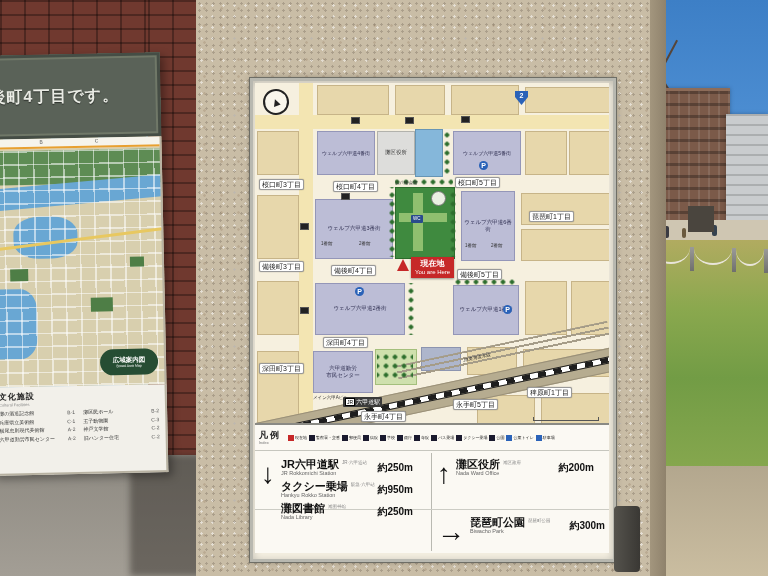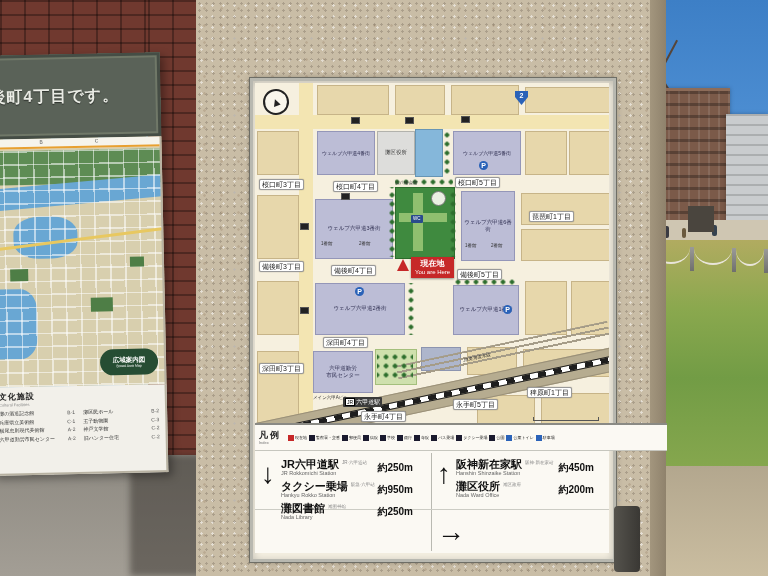--- a/index.html
+++ b/index.html
@@ -55,21 +55,21 @@
   .platforms{position:absolute;left:140px;top:260px;width:216px;height:16px;background:repeating-linear-gradient(180deg,#a59c88 0 2px,transparent 2px 6px);transform:rotate(-12deg);z-index:2;}
   .railline{position:absolute;left:-20px;top:308px;width:420px;height:5px;background:repeating-linear-gradient(90deg,#1e1e1e 0 8px,#fff 8px 16px);border:1px solid #1e1e1e;transform:rotate(-12deg);z-index:3;}
   .station{position:absolute;left:88px;top:314px;background:#3a3a3a;color:#fff;font-size:6px;line-height:8px;padding:1px 2px;border-radius:1px;z-index:7;display:flex;gap:1px;align-items:center;}
   .station .jr{background:#fff;color:#000;border:1px solid #000;font-size:5px;line-height:6px;padding:0 1px;}
   .scalebar{position:absolute;left:278px;top:334px;width:64px;height:3px;border-bottom:1.5px solid #555;border-left:1.5px solid #555;border-right:1.5px solid #555;z-index:5;}
   .yah-tri{position:absolute;width:0;height:0;border-left:6px solid transparent;border-right:6px solid transparent;border-bottom:12px solid #c62828;z-index:8;}
   .yah-box{position:absolute;background:#c62828;color:#fff;text-align:center;padding:2px 4px;line-height:1.2;z-index:8;box-shadow:0 1px 2px rgba(0,0,0,.4);}
   .yah-ja{font-size:8px;font-weight:bold;display:block;}
   .yah-en{font-size:6px;display:block;}
   
-  .legendbar{position:absolute;left:2px;top:342px;width:412px;height:28px;background:#fbf9f3;border-top:2px solid #8a8a84;border-bottom:1px solid #c6c6be;display:flex;align-items:center;padding:0 4px;box-sizing:border-box;gap:4px;}
+  .legendbar{position:absolute;left:2px;top:342px;width:354px;height:28px;background:#fbf9f3;border-top:2px solid #8a8a84;border-bottom:1px solid #c6c6be;display:flex;align-items:center;padding:0 4px;box-sizing:border-box;gap:4px;}
   .lg-head{display:flex;flex-direction:column;margin-right:3px;}
   .lg-title{font-size:9px;font-weight:bold;color:#222;line-height:9px;letter-spacing:2px;}
   .lg-sub{font-size:4px;color:#777;}
   .lg-items{display:flex;gap:2px;flex-wrap:nowrap;}
   .lg-item{display:flex;align-items:center;gap:1px;font-size:4px;color:#222;white-space:nowrap;}
   .lg-ic{width:6px;height:6px;display:inline-block;}
   .dirs{position:absolute;left:2px;top:370px;width:354px;height:102px;background:#fbf9f3;}
   .vrule{position:absolute;left:176px;top:2px;width:1px;height:98px;background:#b9b9b1;}
   .hrule{position:absolute;left:0;top:58px;width:354px;height:1px;background:#ccccc4;}
   .dir-arrow{font-size:28px;font-weight:bold;color:#111;line-height:30px;}
@@ -432,43 +432,46 @@
               </div>
               <span class="dir-dist">約250m</span>
             </div>
           </div>
       </div>
 
       <div class="abs" style="left:182px;top:8px;width:168px;display:flex;gap:5px;">
         <div class="dir-arrow">↑</div>
         <div class="dir-entries" style="width:138px;">
 
-        <div class="dir-entry">
-              <div class="dir-texts">
-                <div class="dir-row1">
-                  <span class="dir-ja">阪神新在家駅</span>
-                  <span class="dir-note">阪神·新在家站</span>
-                </div>
-                <span class="dir-en">Hanshin Shinzaike Station</span>
-              </div>
-              <span class="dir-dist">約450m</span>
-            </div>
             <div class="dir-entry">
               <div class="dir-texts">
                 <div class="dir-row1">
                   <span class="dir-ja">灘区役所</span>
                   <span class="dir-note">滩区政府</span>
                 </div>
                 <span class="dir-en">Nada Ward Office</span>
               </div>
               <span class="dir-dist">約200m</span>
             </div>
           </div>
       </div>
 
       <div class="abs" style="left:182px;top:66px;width:168px;display:flex;gap:5px;">
         <div class="dir-arrow">→</div>
+        <div class="dir-entries" style="width:138px;">
+
+        <div class="dir-entry">
+              <div class="dir-texts">
+                <div class="dir-row1">
+                  <span class="dir-ja">琵琶町公園</span>
+                  <span class="dir-note">琵琶町公园</span>
+                </div>
+                <span class="dir-en">Biwacho Park</span>
+              </div>
+              <span class="dir-dist">約300m</span>
+            </div>
+          </div>
       </div>
     </div>
   </div>
 
   <div class="abs darkpost" style="left:614px;top:506px;width:26px;height:66px;"></div>
 </div>
 
 </body></html>

